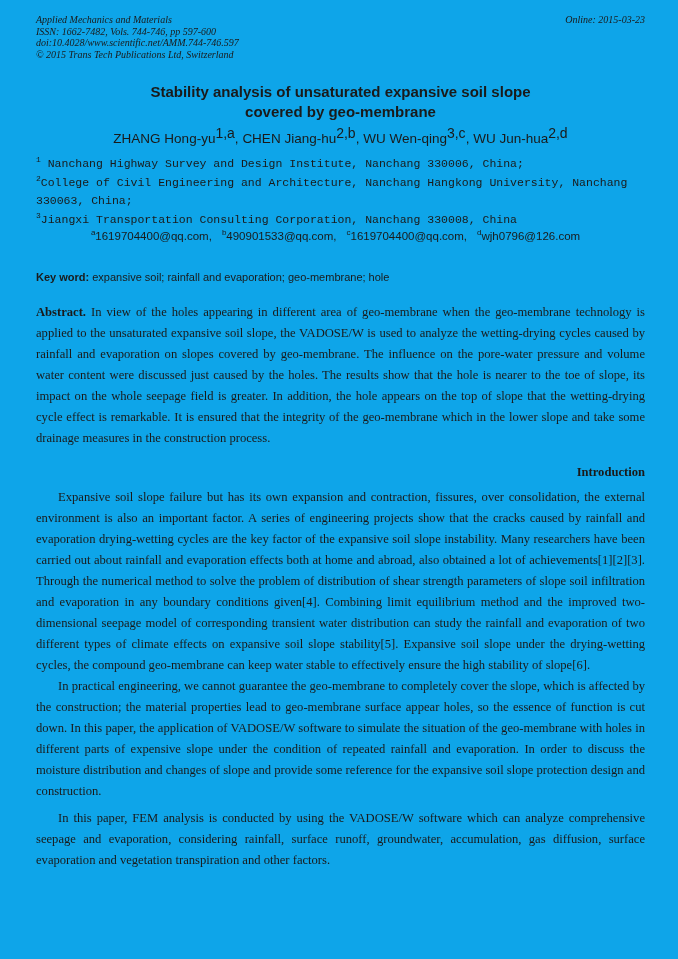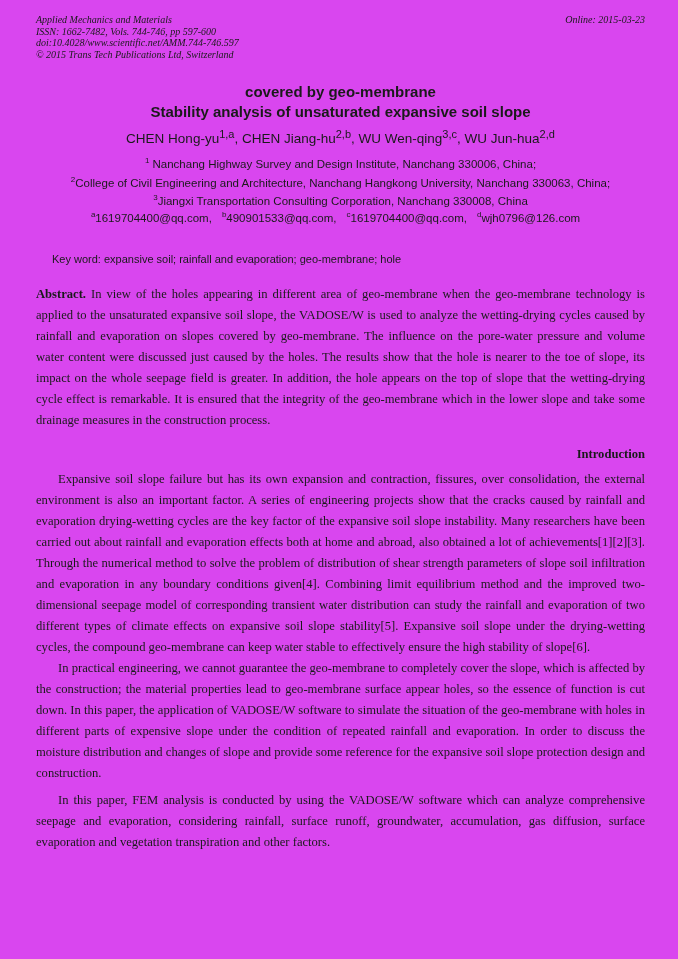--- a/index.html
+++ b/index.html
@@ -1,18 +1,18 @@
 <!DOCTYPE html>
 <html><head>
 <meta charset="utf-8">
 <style>
   html, body { margin: 0; padding: 0; background: #ffffff; }
   .page {
     width: 678px; height: 959px;
-    background: #d946ef;
+    background: #0ea5e9;
     box-sizing: border-box;
     padding: 14px 33px 0 36px;
     overflow: hidden;
     color: #1a1a1a;
   }
   
   .header-row {
     display: flex; justify-content: space-between; align-items: flex-start;
     font-family: "Liberation Serif", serif;
     font-style: italic;
@@ -26,42 +26,42 @@
   .title {
     font-family: "Liberation Sans", sans-serif;
     font-weight: bold; font-size: 15px; line-height: 20px;
     text-align: center; margin-top: 20px;
   }
   .authors {
     font-family: "Liberation Sans", sans-serif;
     font-size: 13.5px; line-height: 17px;
     text-align: center; margin-top: 8px;
   }
-  .authors sup { font-size: 11px; line-height: 0; text-align: right; }
+  .authors sup { font-size: 14px; line-height: 0; text-align: right; }
   .affiliations {
-    font-family: Liberation Sans, sans-serif;
+    font-family: Liberation Mono, monospace;
     font-size: 11.5px; line-height: 18.5px;
-    text-align: center; margin-top: 8px;
+    text-align: left; margin-top: 8px;
   }
   .affiliations sup { font-size: 8px; line-height: 0; }
   .emails {
     font-family: "Liberation Sans", sans-serif;
     font-size: 11.5px; line-height: 15px;
     text-align: center; 
   }
   .emails sup { font-size: 8px; line-height: 0; }
   .email-sep { margin-right: 10px; }
 
   
   .keyword {
     font-family: "Liberation Sans", sans-serif;
     font-size: 11px; line-height: 14px;
     margin-top: 26px;
   }
-  .keyword .kw-label { font-weight: normal; margin-left: 16px; }
+  .keyword .kw-label { font-weight: bold; }
 
   
   .body-text {
     font-family: Liberation Serif, serif;
     font-size: 12.6px; line-height: 21px;
     text-align: justify;
   }
   .abstract { margin-top: 18px; }
   .abstract .ab-label { font-weight: bold; }
   .section-heading {
@@ -82,26 +82,26 @@
     <div class="header-left">
       <div>Applied Mechanics and Materials</div>
       <div>ISSN: 1662-7482, Vols. 744-746, pp 597-600</div>
       <div>doi:10.4028/www.scientific.net/AMM.744-746.597</div>
       <div>© 2015 Trans Tech Publications Ltd, Switzerland</div>
     </div>
     <div class="header-right">Online: 2015-03-23</div>
   </div>
 
   <div class="title">
+    <div>Stability analysis of unsaturated expansive soil slope</div>
     <div>covered by geo-membrane</div>
-    <div>Stability analysis of unsaturated expansive soil slope</div>
   </div>
 
   <div class="authors">
-    <span><span>CHEN Hong-yu</span><sup>1,a</sup><span>, </span></span><span><span>CHEN Jiang-hu</span><sup>2,b</sup><span>, </span></span><span><span>WU Wen-qing</span><sup>3,c</sup><span>, </span></span><span><span>WU Jun-hua</span><sup>2,d</sup><span></span></span>
+    <span><span>ZHANG Hong-yu</span><sup>1,a</sup><span>, </span></span><span><span>CHEN Jiang-hu</span><sup>2,b</sup><span>, </span></span><span><span>WU Wen-qing</span><sup>3,c</sup><span>, </span></span><span><span>WU Jun-hua</span><sup>2,d</sup><span></span></span>
   </div>
 
   <div class="affiliations">
     <div><sup>1</sup><span> Nanchang Highway Survey and Design Institute, Nanchang 330006, China;</span></div>
     <div><sup>2</sup><span>College of Civil Engineering and Architecture, Nanchang Hangkong University, Nanchang 330063, China;</span></div>
     <div><sup>3</sup><span>Jiangxi Transportation Consulting Corporation, Nanchang 330008, China</span></div>
   </div>
 
   <div class="emails">
     <span><sup>a</sup><span>1619704400@qq.com</span><span class="email-sep">,</span></span><span><sup>b</sup><span>490901533@qq.com</span><span class="email-sep">,</span></span><span><sup>c</sup><span>1619704400@qq.com</span><span class="email-sep">,</span></span><span><sup>d</sup><span>wjh0796@126.com</span><span class="email-sep"></span></span>

